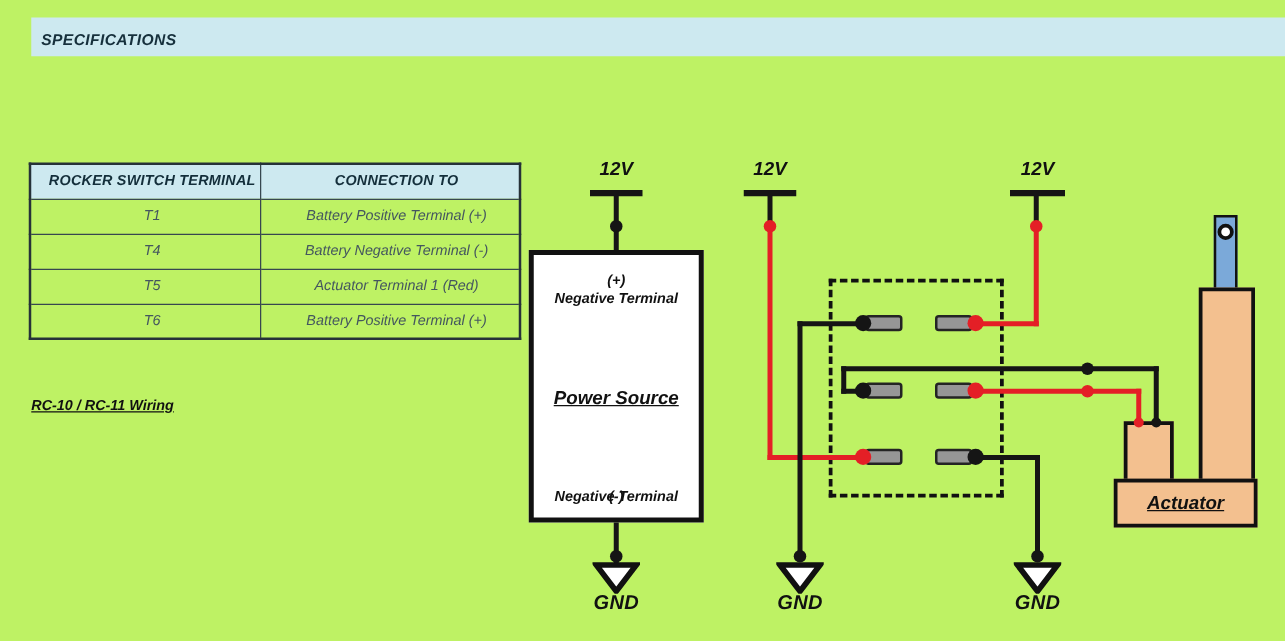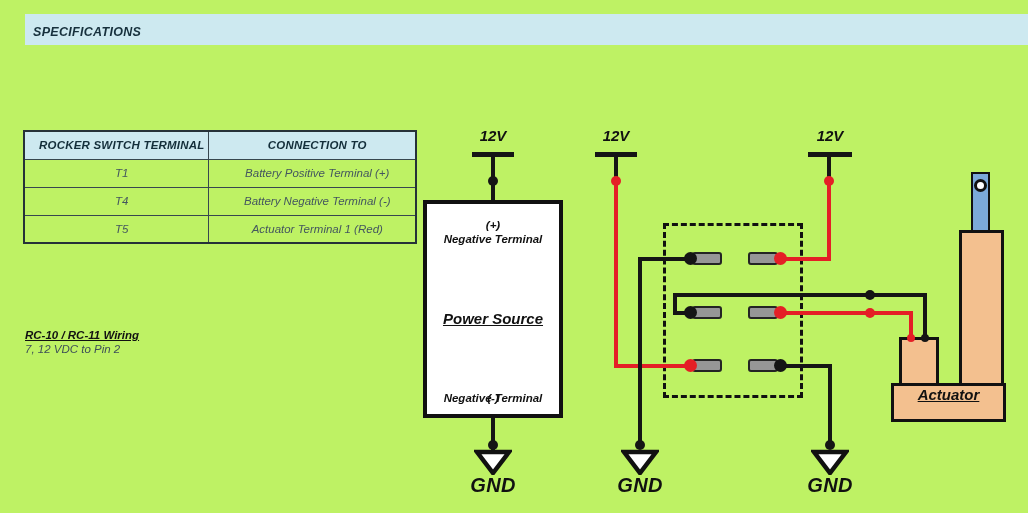--- a/index.html
+++ b/index.html
@@ -19,49 +19,49 @@
   
   table.conn { position:absolute; left:23px; top:130px; width:394px; border-collapse:collapse; }
   table.conn th, table.conn td { border:1px solid #37474f; height:28px; text-align:center;
     padding-left:11px; font-size:11.5px; vertical-align:middle; }
   table.conn th { background:#cde9f0; color:#132e3a; font-weight:bold; letter-spacing:.2px; }
   table.conn td { color:#44565f; }
   table.conn { border:2px solid #263238; }
   .col-t { width:185px; } .col-c { width:209px; }
 
   
-  .notes { position:absolute; left:25px; top:328px; width:420px; font-size:11.5px; line-height:14px; }
+  .notes { position:absolute; left:25px; top:318px; width:420px; font-size:11.5px; line-height:14px; }
   .notes .hd { font-weight:bold; color:#111; text-decoration:underline; }
   .notes b { color:#111; }
   .notes span { color:#3e4f58; }
 
   
   .w { position:absolute; background:#151515; }
   .w.red { background:#e41f26; }
   .dot { position:absolute; border-radius:50%; background:#151515; }
   .dot.red { background:#e41f26; }
   .lbl { position:absolute; width:60px; text-align:center; font-weight:bold; color:#111; }
-  .lbl.v { font-size:15px; } .lbl.g { font-size:20px; letter-spacing:.3px; }
+  .lbl.v { font-size:15px; } .lbl.g { font-size:16px; letter-spacing:.3px; }
   .tri { position:absolute; width:38px; height:26px; }
 
   .psbox { position:absolute; left:423px; top:200px; width:140px; height:218px;
     border:4px solid #111; background:#fff; }
   .psbox div { position:absolute; width:100%; text-align:center; color:#111; font-weight:bold; }
   .ps-sm { font-size:11.5px; }
   .ps-title { font-size:15px; text-decoration:underline; }
 
   .swbox { position:absolute; left:663px; top:223px; width:140px; height:175px;
     border:3px dashed #111; background:transparent; }
   .term { position:absolute; width:30px; height:13px; background:#969696;
     border:2px solid #242424; border-radius:3px; }
   .cap { position:absolute; width:13px; height:13px; border-radius:50%; }
   .cap.blk { background:#151515; } .cap.red { background:#e41f26; }
 
   .act { position:absolute; background:#f3c08f; border:3px solid #111; }
-  .act-label { display:flex; align-items:flex-start; justify-content:center;
+  .act-label { display:flex; align-items:center; justify-content:center;
     font-size:15px; font-weight:bold; color:#111; text-decoration:underline; }
   .rod { position:absolute; left:971px; top:172px; width:19px; height:61px;
     background:#7ba9d9; border:2.5px solid #111; }
   .hole { position:absolute; left:974px; top:179px; width:13px; height:13px;
     border-radius:50%; background:#fff; border:3px solid #111; }
 </style>
 </head>
 <body>
 
 <div class="page">
@@ -82,26 +82,29 @@
       <td>Battery Positive Terminal (+)</td>
     </tr>
     <tr>
       <td>T4</td>
       <td>Battery Negative Terminal (-)</td>
     </tr>
     <tr>
       <td>T5</td>
       <td>Actuator Terminal 1 (Red)</td>
     </tr>
+    <tr>
+      <td>T6</td>
+      <td>Battery Positive Terminal (+)</td>
+    </tr>
   </tbody>
     </table>
 
   <div class="notes">
     <div class="hd">RC-10 / RC-11 Wiring</div>
-    <div><span>7, 12 VDC to Pin 2</span></div>
   </div>
 
   <div class="rod"></div>
   <div class="hole"></div>
   <div class="act" style="left:959px; top:230px; width:45px; height:156px;"></div>
   <div class="act" style="left:899px; top:337px; width:40px; height:49px;"></div>
   <div class="act act-label" style="left:891px; top:383px; width:115px; height:39px;">
     <span>Actuator</span>
   </div>
 

